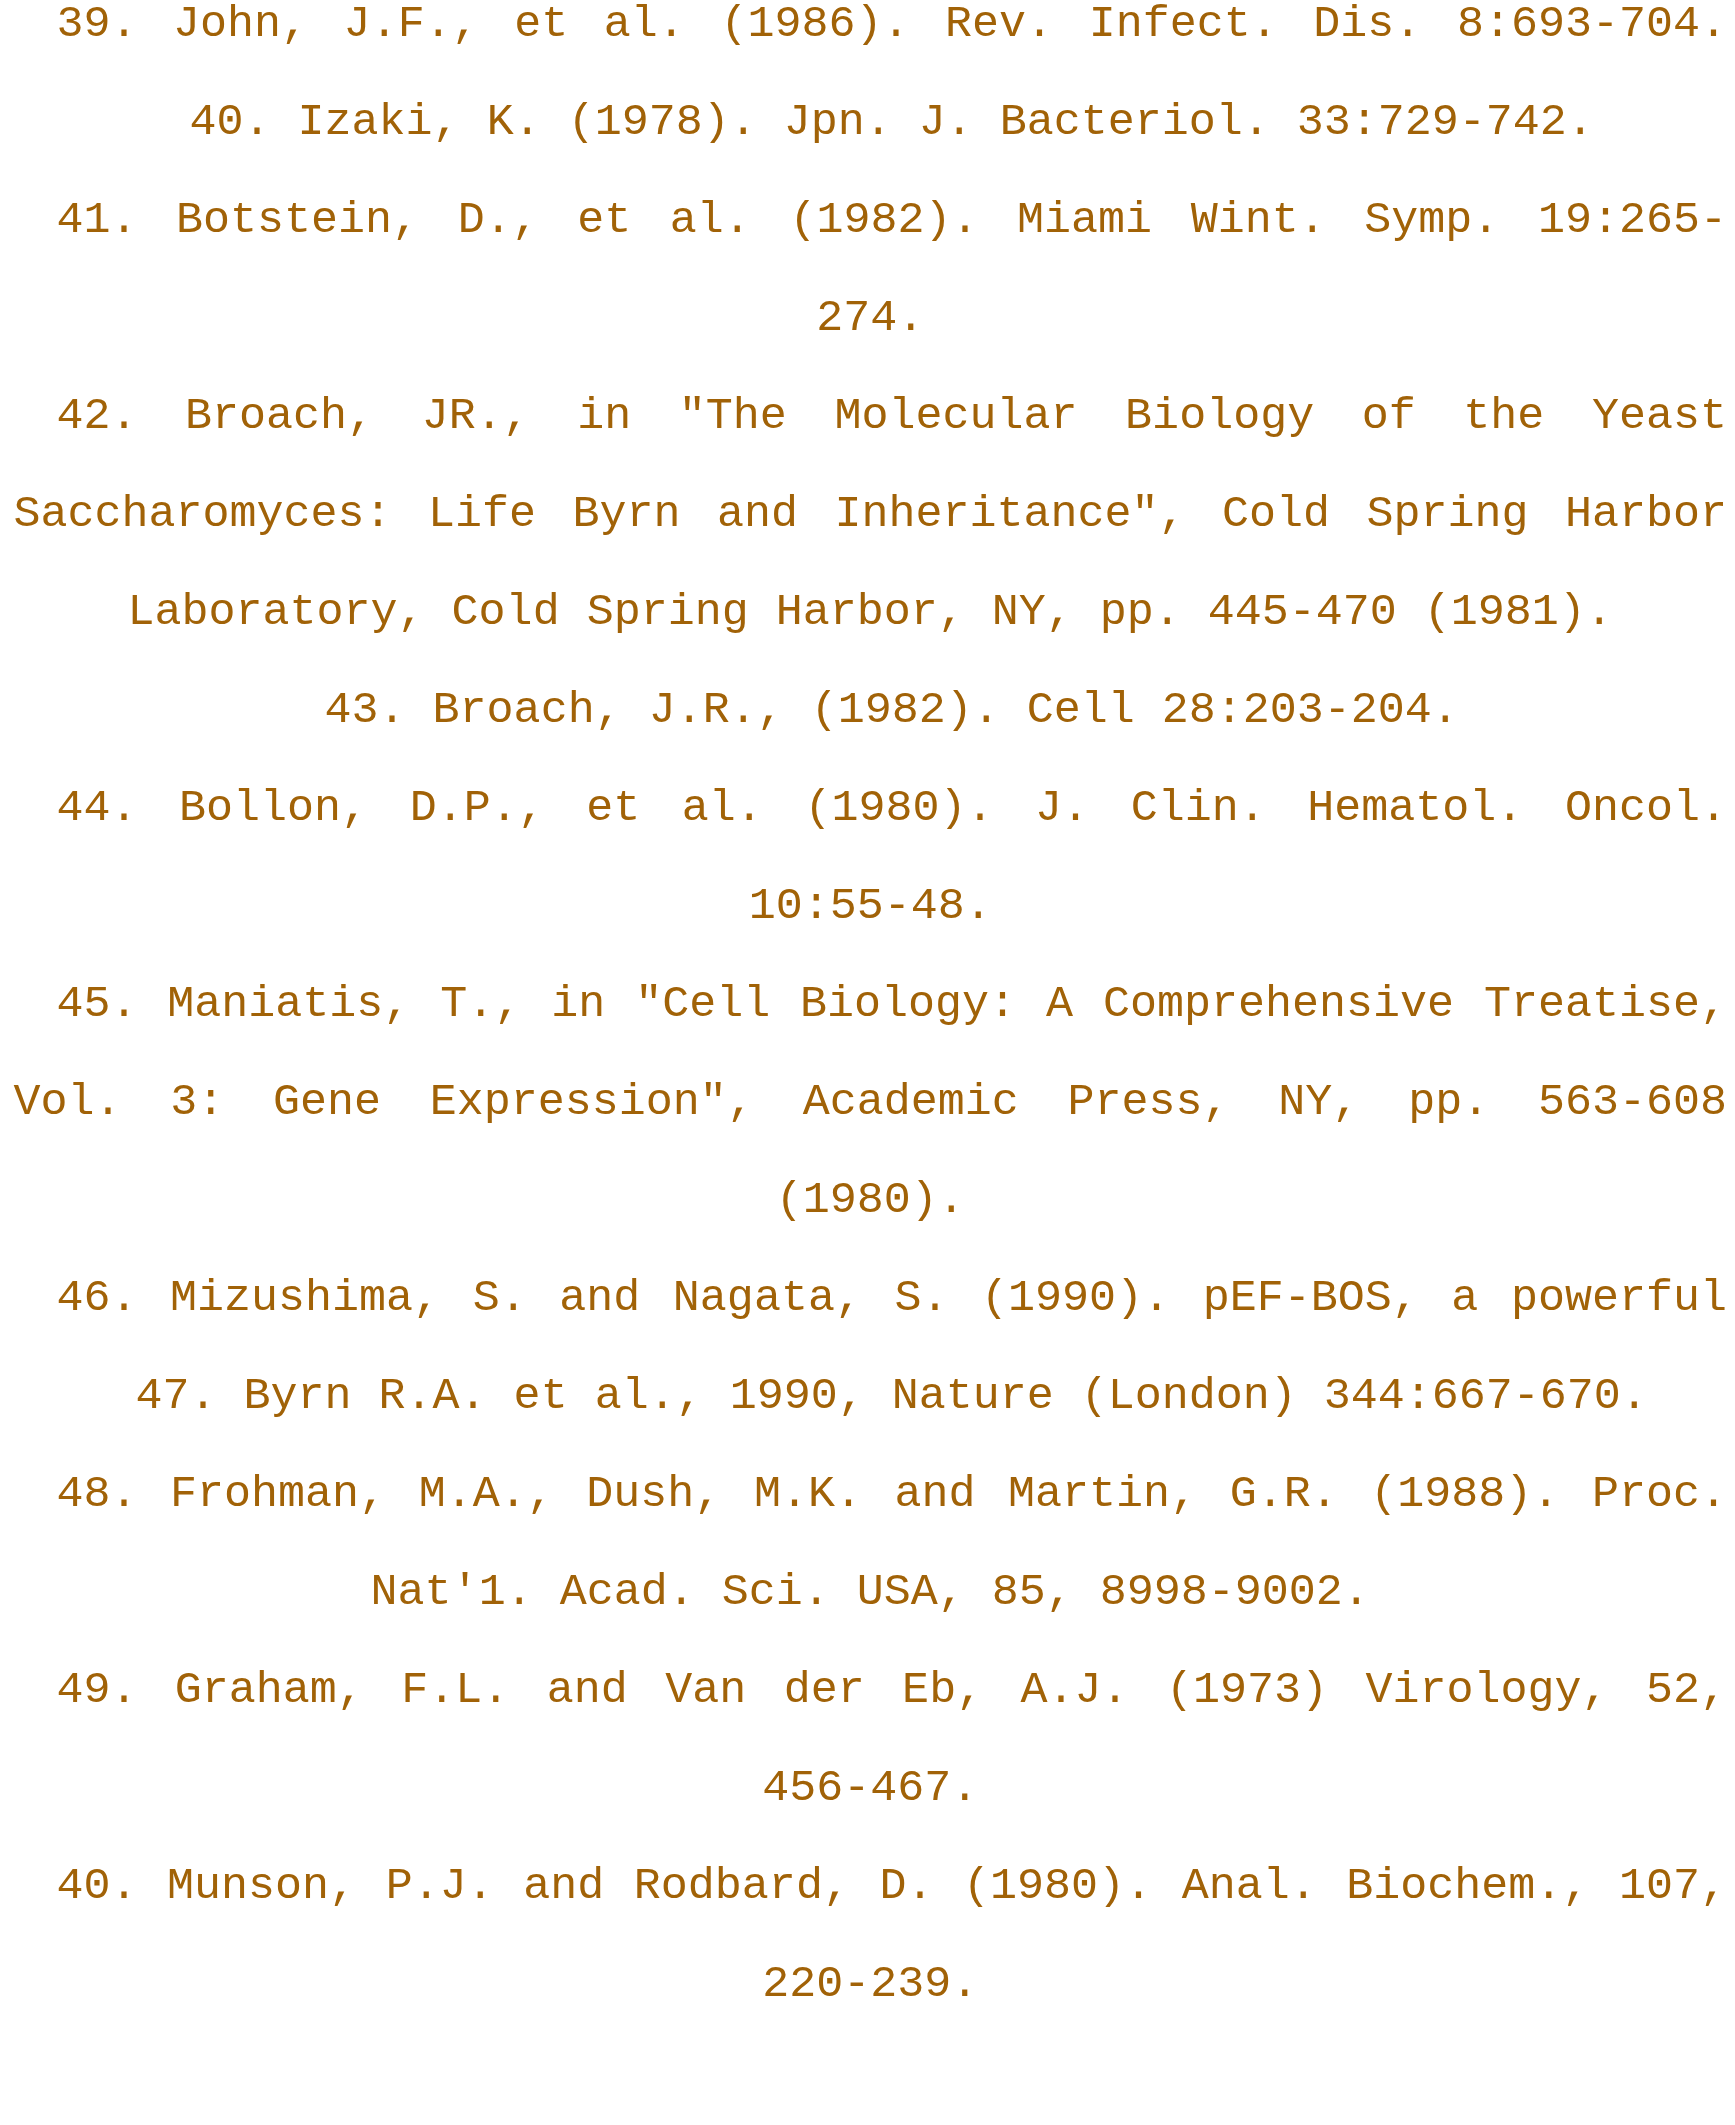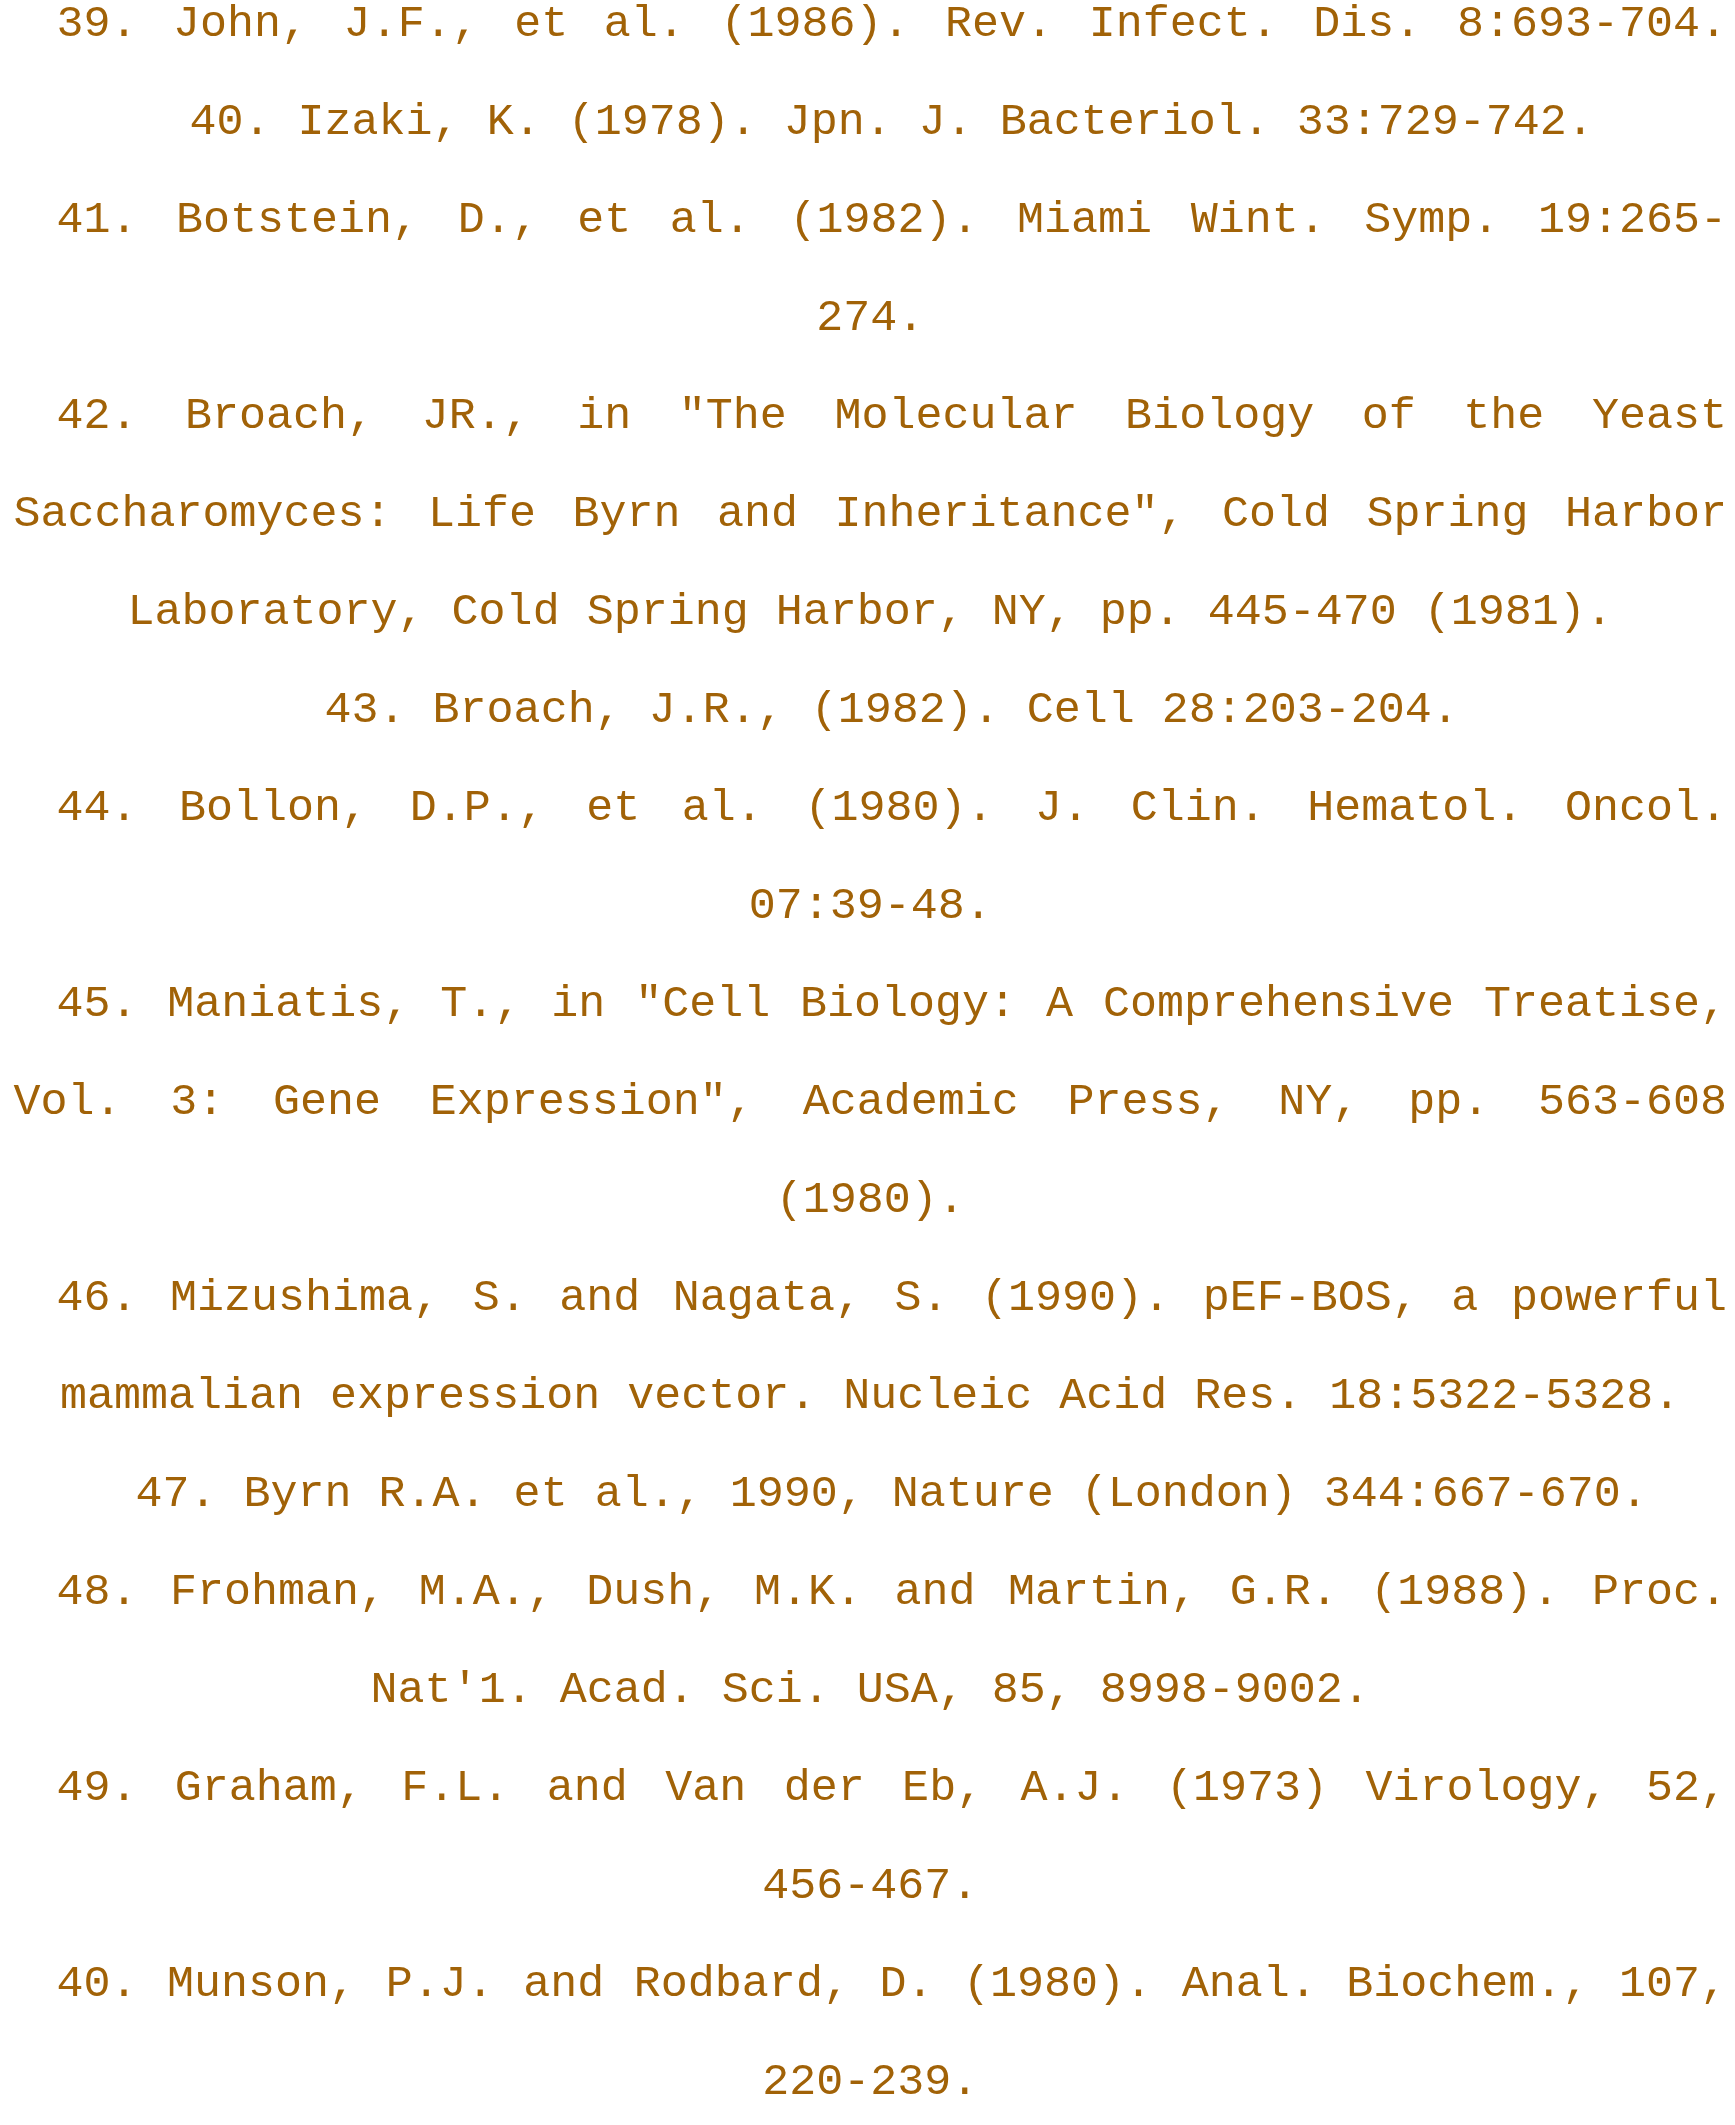--- a/index.html
+++ b/index.html
@@ -60,30 +60,29 @@
       <section class="ref" data-name="reference-item-42">
         <div class="line indent justify" data-name="reference-line">42. Broach, JR., in "The Molecular Biology of the Yeast</div>
         <div class="line justify" data-name="reference-line">Saccharomyces: Life Byrn and Inheritance", Cold Spring Harbor</div>
         <div class="line" data-name="reference-line">Laboratory, Cold Spring Harbor, NY, pp. 445-470 (1981).</div>
       </section>
       <section class="ref" data-name="reference-item-43">
         <div class="line indent" data-name="reference-line">43. Broach, J.R., (1982). Cell 28:203-204.</div>
       </section>
       <section class="ref" data-name="reference-item-44">
         <div class="line indent justify" data-name="reference-line">44. Bollon, D.P., et al. (1980). J. Clin. Hematol. Oncol.</div>
-        <div class="line" data-name="reference-line">07:39-48.</div>
+        <div class="line" data-name="reference-line">10:55-48.</div>
       </section>
       <section class="ref" data-name="reference-item-45">
         <div class="line indent justify" data-name="reference-line">45. Maniatis, T., in "Cell Biology: A Comprehensive Treatise,</div>
         <div class="line justify" data-name="reference-line">Vol. 3: Gene Expression", Academic Press, NY, pp. 563-608</div>
         <div class="line" data-name="reference-line">(1980).</div>
       </section>
       <section class="ref" data-name="reference-item-46">
         <div class="line indent justify" data-name="reference-line">46. Mizushima, S. and Nagata, S. (1990). pEF-BOS, a powerful</div>
-        <div class="line" data-name="reference-line">mammalian expression vector. Nucleic Acid Res. 18:5322-5328.</div>
       </section>
       <section class="ref" data-name="reference-item-47">
         <div class="line indent" data-name="reference-line">47. Byrn R.A. et al., 1990, Nature (London) 344:667-670.</div>
       </section>
       <section class="ref" data-name="reference-item-48">
         <div class="line indent justify" data-name="reference-line">48. Frohman, M.A., Dush, M.K. and Martin, G.R. (1988). Proc.</div>
         <div class="line" data-name="reference-line">Nat'1. Acad. Sci. USA, 85, 8998-9002.</div>
       </section>
       <section class="ref" data-name="reference-item-49">
         <div class="line indent justify" data-name="reference-line">49. Graham, F.L. and Van der Eb, A.J. (1973) Virology, 52,</div>

